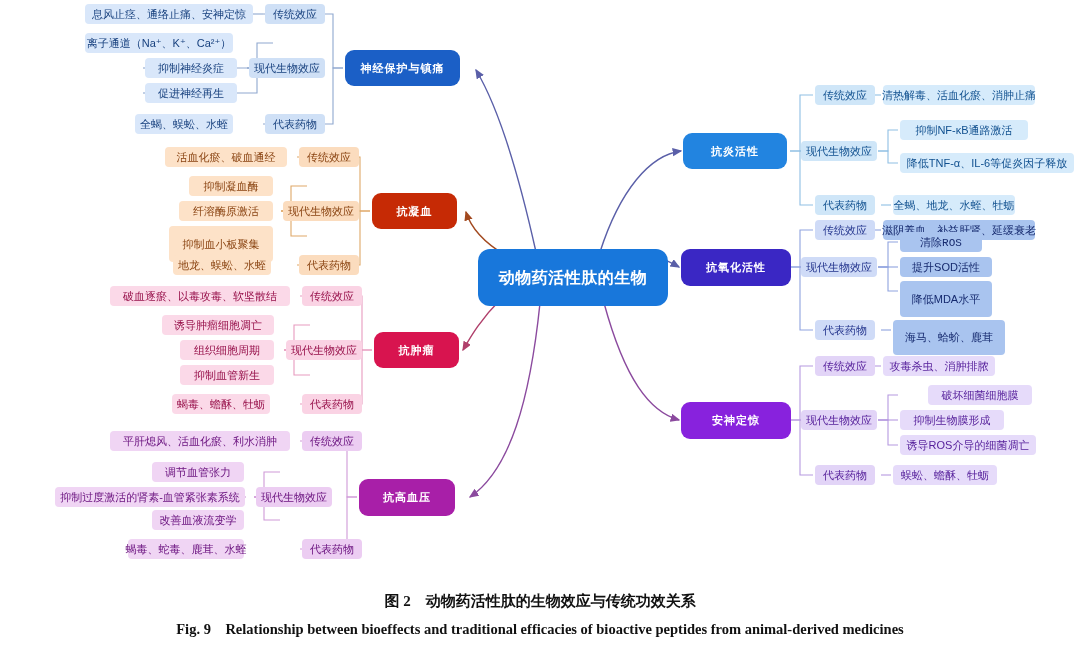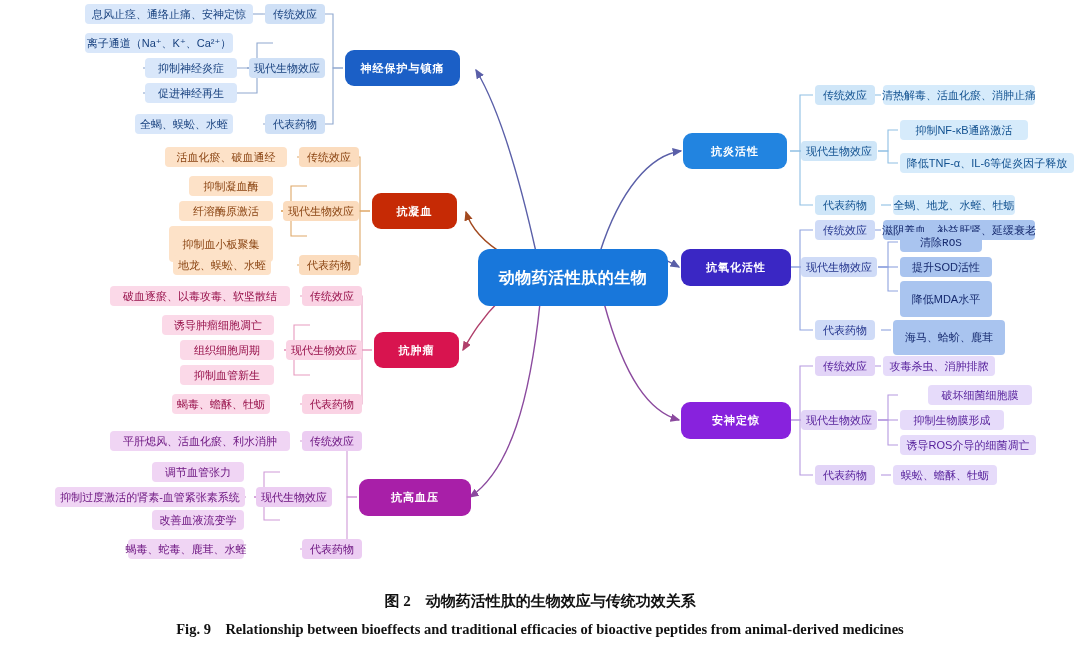--- a/index.html
+++ b/index.html
@@ -224,21 +224,21 @@
     <div class="node lvl2" style="left:302px;top:394px;width:60px;height:20px;">代表药物</div>
 
     <div class="node lvl3" style="left:110px;top:286px;width:180px;height:20px;">破血逐瘀、以毒攻毒、软坚散结</div>
     <div class="node lvl3" style="left:162px;top:315px;width:112px;height:20px;font-family:Liberation Serif, serif;">诱导肿瘤细胞凋亡</div>
     <div class="node lvl3" style="left:180px;top:340px;width:94px;height:20px;">组织细胞周期</div>
     <div class="node lvl3" style="left:180px;top:365px;width:94px;height:20px;">抑制血管新生</div>
     <div class="node lvl3" style="left:172px;top:394px;width:98px;height:20px;">蝎毒、蟾酥、牡蛎</div>
   </div>
 
   <div class="b-hyper">
-    <div class="node cat" style="left:359px;top:479px;width:112px;height:37px;">抗高血压</div>
+    <div class="node cat" style="left:359px;top:479px;width:96px;height:37px;">抗高血压</div>
 
     <div class="node lvl2" style="left:302px;top:431px;width:60px;height:20px;">传统效应</div>
     <div class="node lvl2" style="left:256px;top:487px;width:76px;height:20px;">现代生物效应</div>
     <div class="node lvl2" style="left:302px;top:539px;width:60px;height:20px;">代表药物</div>
 
     <div class="node lvl3" style="left:110px;top:431px;width:180px;height:20px;">平肝熄风、活血化瘀、利水消肿</div>
     <div class="node lvl3" style="left:152px;top:462px;width:92px;height:20px;">调节血管张力</div>
     <div class="node lvl3" style="left:55px;top:487px;width:190px;height:20px;">抑制过度激活的肾素-血管紧张素系统</div>
     <div class="node lvl3" style="left:152px;top:510px;width:92px;height:20px;">改善血液流变学</div>
     <div class="node lvl3" style="left:128px;top:539px;width:116px;height:20px;">蝎毒、蛇毒、鹿茸、水蛭</div>

